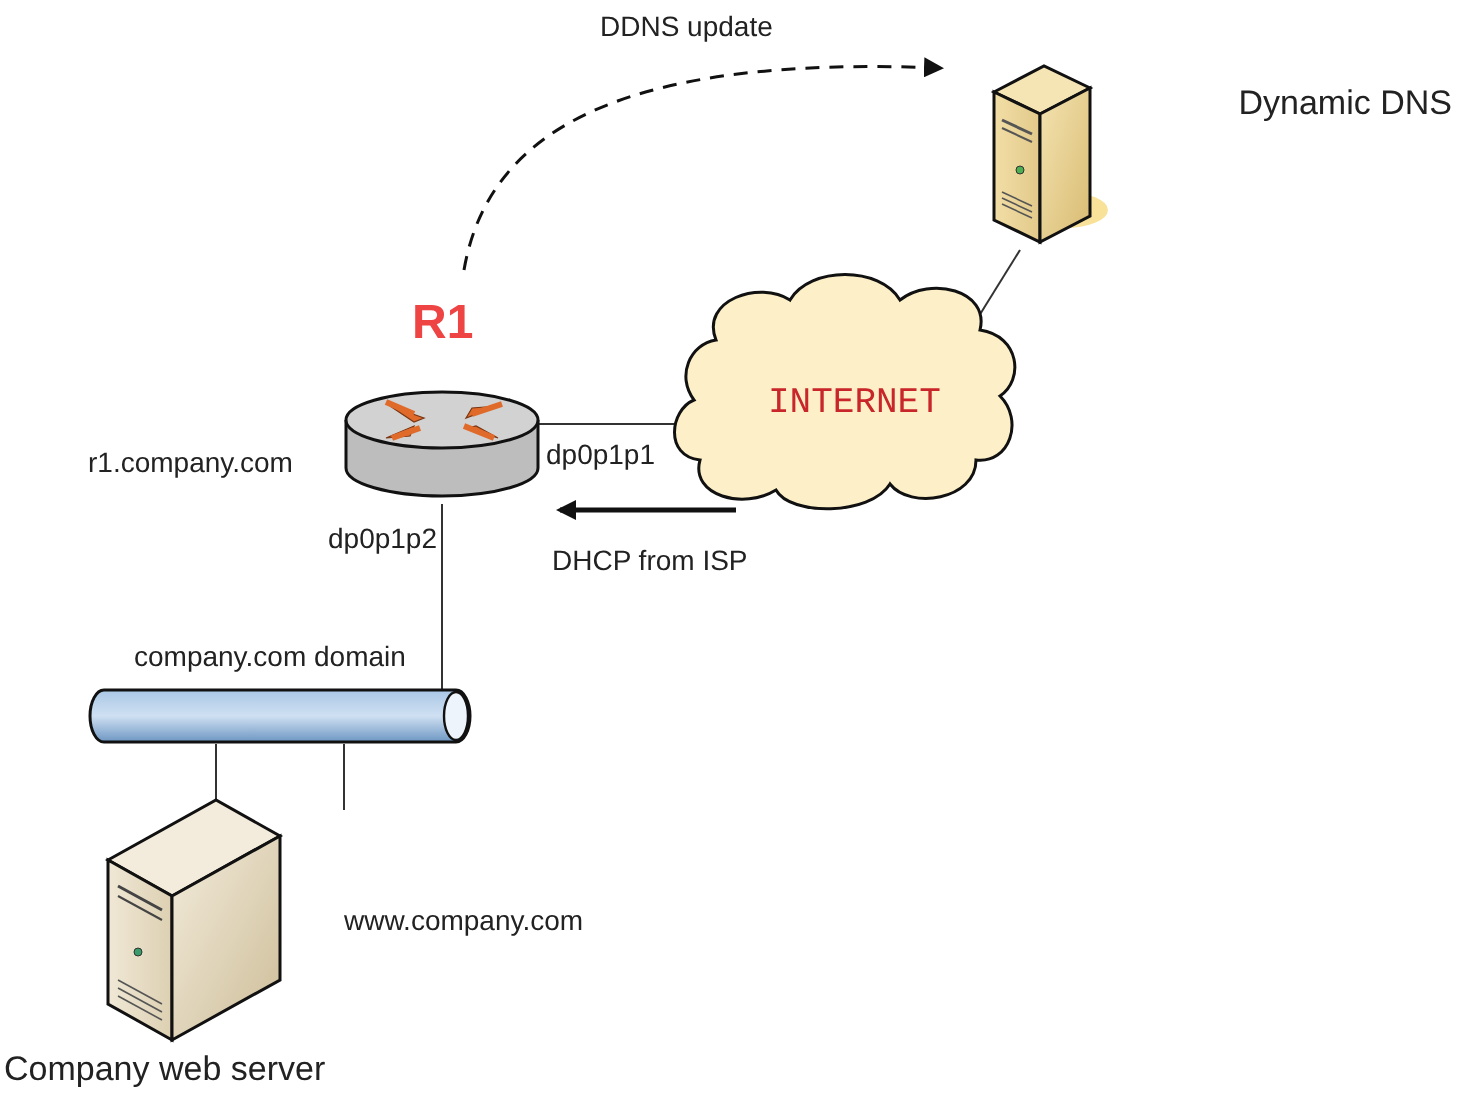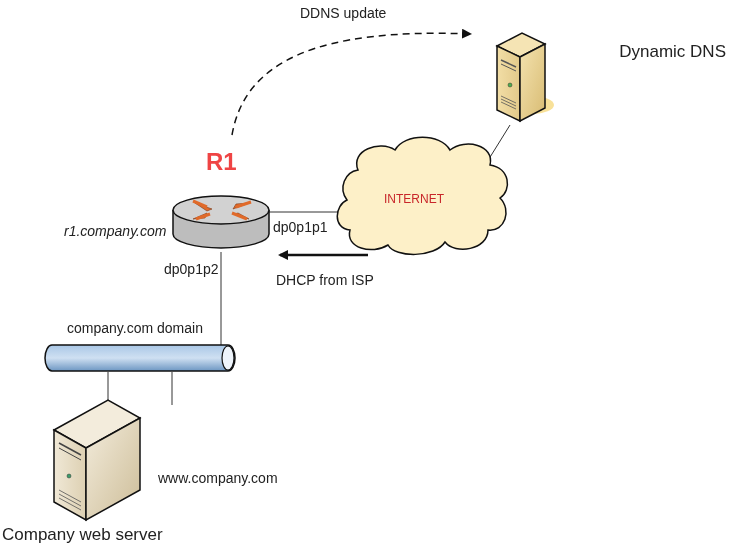--- a/index.html
+++ b/index.html
@@ -2,21 +2,21 @@
 <html><head>
 <meta charset="utf-8">
 <style>
   html, body { margin: 0; padding: 0; background: #ffffff; }
   body { width: 730px; height: 552px; position: relative; overflow: hidden; font-family: "Liberation Sans", sans-serif; }
   svg { position: absolute; left: 0; top: 0; }
   .lbl { position: absolute; color: #222; white-space: nowrap; font-family: "Liberation Sans", sans-serif; }
   .small { font-size: 14px; }
   .big { font-size: 17px; line-height: 20px; }
   .r1 { font-size: 24px; font-weight: bold; color: #ef4444; }
-  .inet { font-size: 12px; color: #c8262a; }
+  .inet { font-size: 18px; color: #c8262a; font-family: Liberation Mono, monospace; }
 </style>
 </head>
 <body>
 
 <svg width="730" height="552" viewBox="0 0 730 552">
   <defs>
     <marker id="arrowHead" markerWidth="10" markerHeight="10" refX="8" refY="5" orient="auto" markerUnits="userSpaceOnUse">
       <path d="M0,0 L10,5 L0,10 Z" fill="#111"></path>
     </marker>
     <linearGradient id="busGrad" x1="0" y1="0" x2="0" y2="1">
@@ -99,20 +99,20 @@
     <line x1="59" y1="494" x2="81" y2="506" stroke="#555" stroke-width="0.8"></line>
     <line x1="59" y1="498" x2="81" y2="510" stroke="#555" stroke-width="0.8"></line>
   </g>
 </svg>
 
 <div class="lbl small" style="left:300px;top:5px;">DDNS update</div>
 <div class="lbl big" style="left:586px;top:42px;text-align:right;width:140px;">
   <div>Dynamic DNS</div>
 </div>
 <div class="lbl r1" style="left:206px;top:148px;">R1</div>
-<div class="lbl small" style="left:64px;top:223px;font-style:italic;">r1.company.com</div>
+<div class="lbl small" style="left:44px;top:223px;">r1.company.com</div>
 <div class="lbl small" style="left:273px;top:219px;">dp0p1p1</div>
 <div class="lbl small" style="left:164px;top:261px;">dp0p1p2</div>
 <div class="lbl inet" style="left:384px;top:192px;">INTERNET</div>
 <div class="lbl small" style="left:276px;top:272px;">DHCP from ISP</div>
 <div class="lbl small" style="left:67px;top:320px;">company.com domain</div>
-<div class="lbl small" style="left:158px;top:452px;margin-top:18px;">www.company.com</div>
+<div class="lbl small" style="left:172px;top:452px;">www.company.com</div>
 <div class="lbl big" style="left:2px;top:525px;">Company web server</div>
 
 </body></html>

